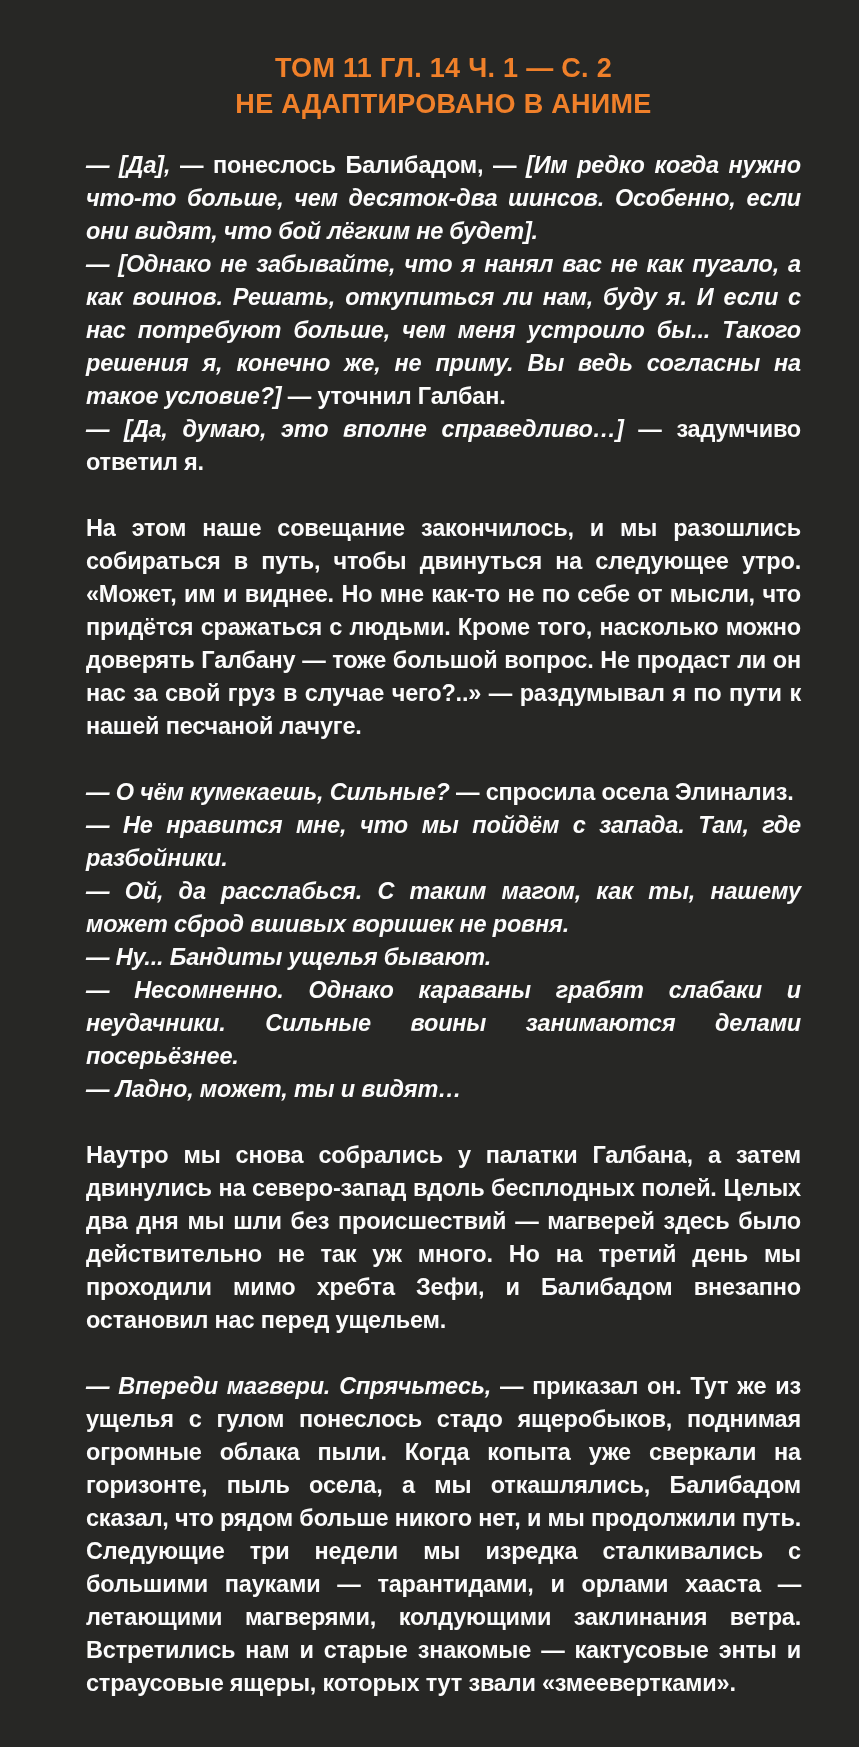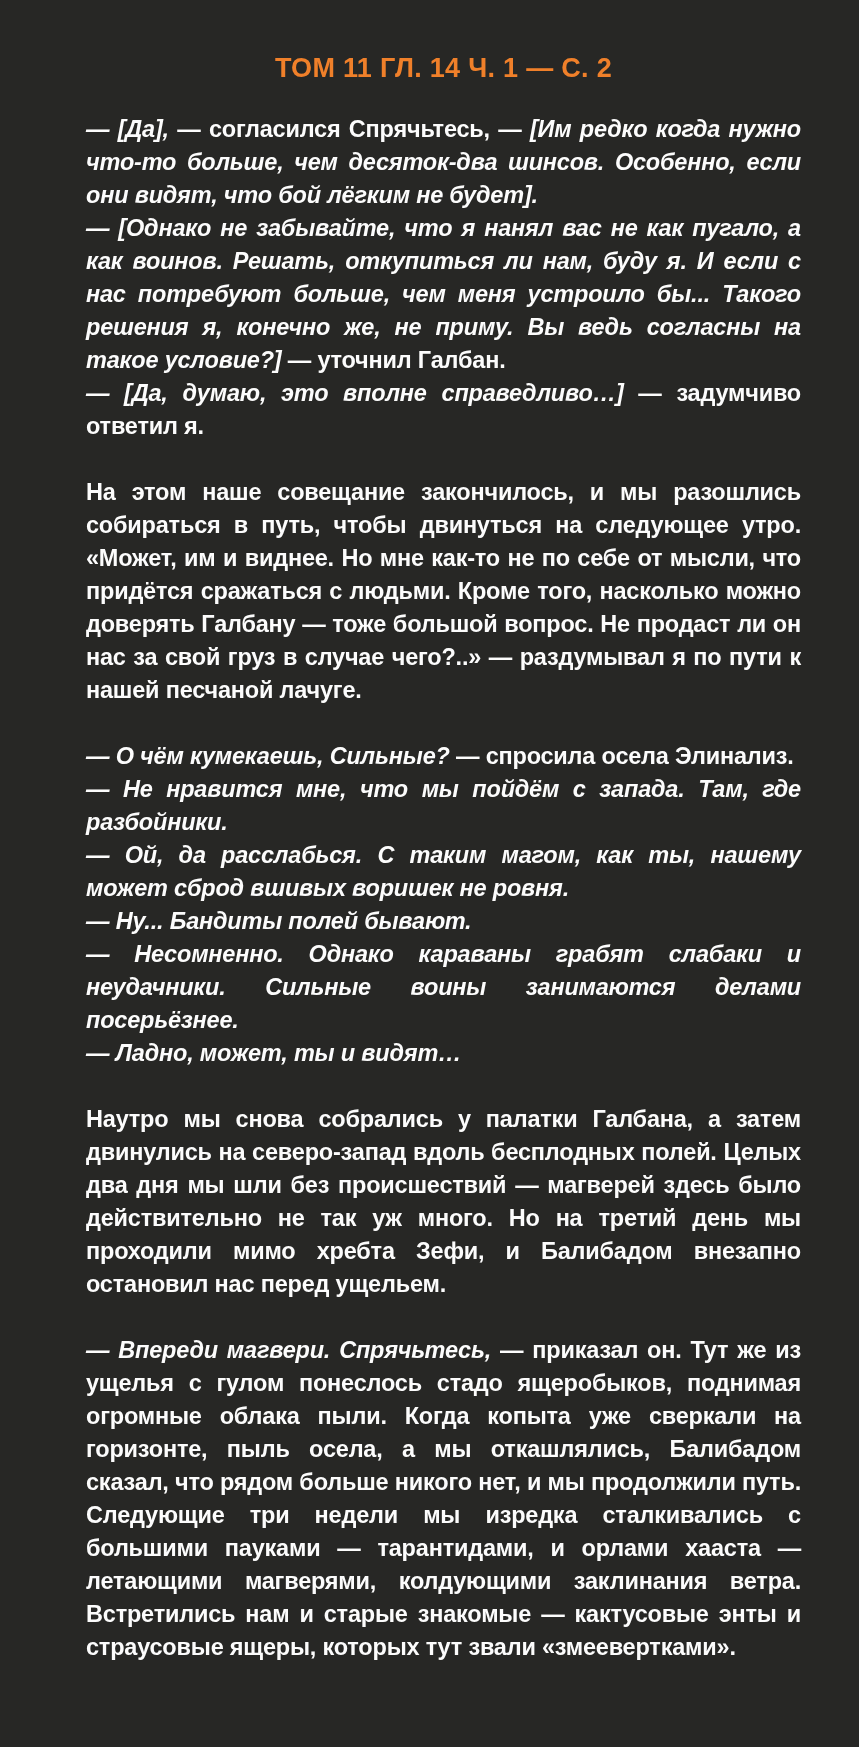--- a/index.html
+++ b/index.html
@@ -48,35 +48,36 @@
   .content .seg-normal {
     font-style: normal;
   }
 </style>
 </head>
 <body style="background: rgb(39, 39, 37);">
 
 <div class="page">
   <div class="header">
     <div>ТОМ 11 ГЛ. 14 Ч. 1 — С. 2</div>
+    <div>НЕ АДАПТИРОВАНО В АНИМЕ</div>
   </div>
   <div class="content" id="content">
       <div class="block">
-        <p><span class="seg-italic">— [Да],</span><span class="seg-normal"> — согласился Спрячьтесь, — </span><span class="seg-italic">[Им редко когда нужно что-то больше, чем десяток-два шинсов. Особенно, если они видят, что бой лёгким не будет].</span></p>
+        <p><span class="seg-italic">— [Да],</span><span class="seg-normal"> — понеслось Балибадом, — </span><span class="seg-italic">[Им редко когда нужно что-то больше, чем десяток-два шинсов. Особенно, если они видят, что бой лёгким не будет].</span></p>
         <p><span class="seg-italic">— [Однако не забывайте, что я нанял вас не как пугало, а как воинов. Решать, откупиться ли нам, буду я. И если с нас потребуют больше, чем меня устроило бы... Такого решения я, конечно же, не приму. Вы ведь согласны на такое условие?]</span><span class="seg-normal"> — уточнил Галбан.</span></p>
         <p><span class="seg-italic">— [Да, думаю, это вполне справедливо…]</span><span class="seg-normal"> — задумчиво ответил я.</span></p>
       </div>
       <div class="block">
         <p><span class="seg-normal">На этом наше совещание закончилось, и мы разошлись собираться в путь, чтобы двинуться на следующее утро. «Может, им и виднее. Но мне как-то не по себе от мысли, что придётся сражаться с людьми. Кроме того, насколько можно доверять Галбану — тоже большой вопрос. Не продаст ли он нас за свой груз в случае чего?..» — раздумывал я по пути к нашей песчаной лачуге.</span></p>
       </div>
       <div class="block">
         <p><span class="seg-italic">— О чём кумекаешь, Сильные?</span><span class="seg-normal"> — спросила осела Элинализ.</span></p>
         <p><span class="seg-italic">— Не нравится мне, что мы пойдём с запада. Там, где разбойники.</span></p>
         <p><span class="seg-italic">— Ой, да расслабься. С таким магом, как ты, нашему может сброд вшивых воришек не ровня.</span></p>
-        <p><span class="seg-italic">— Ну... Бандиты полей бывают.</span></p>
+        <p><span class="seg-italic">— Ну... Бандиты ущелья бывают.</span></p>
         <p><span class="seg-italic">— Несомненно. Однако караваны грабят слабаки и неудачники. Сильные воины занимаются делами посерьёзнее.</span></p>
         <p><span class="seg-italic">— Ладно, может, ты и видят…</span></p>
       </div>
       <div class="block">
         <p><span class="seg-normal">Наутро мы снова собрались у палатки Галбана, а затем двинулись на северо-запад вдоль бесплодных полей. Целых два дня мы шли без происшествий — магверей здесь было действительно не так уж много. Но на третий день мы проходили мимо хребта Зефи, и Балибадом внезапно остановил нас перед ущельем.</span></p>
       </div>
       <div class="block">
         <p><span class="seg-italic">— Впереди магвери. Спрячьтесь,</span><span class="seg-normal"> — приказал он. Тут же из ущелья с гулом понеслось стадо ящеробыков, поднимая огромные облака пыли. Когда копыта уже сверкали на горизонте, пыль осела, а мы откашлялись, Балибадом сказал, что рядом больше никого нет, и мы продолжили путь. Следующие три недели мы изредка сталкивались с большими пауками — тарантидами, и орлами хааста — летающими магверями, колдующими заклинания ветра. Встретились нам и старые знакомые — кактусовые энты и страусовые ящеры, которых тут звали «змеевертками».</span></p>
       </div>
     </div>

